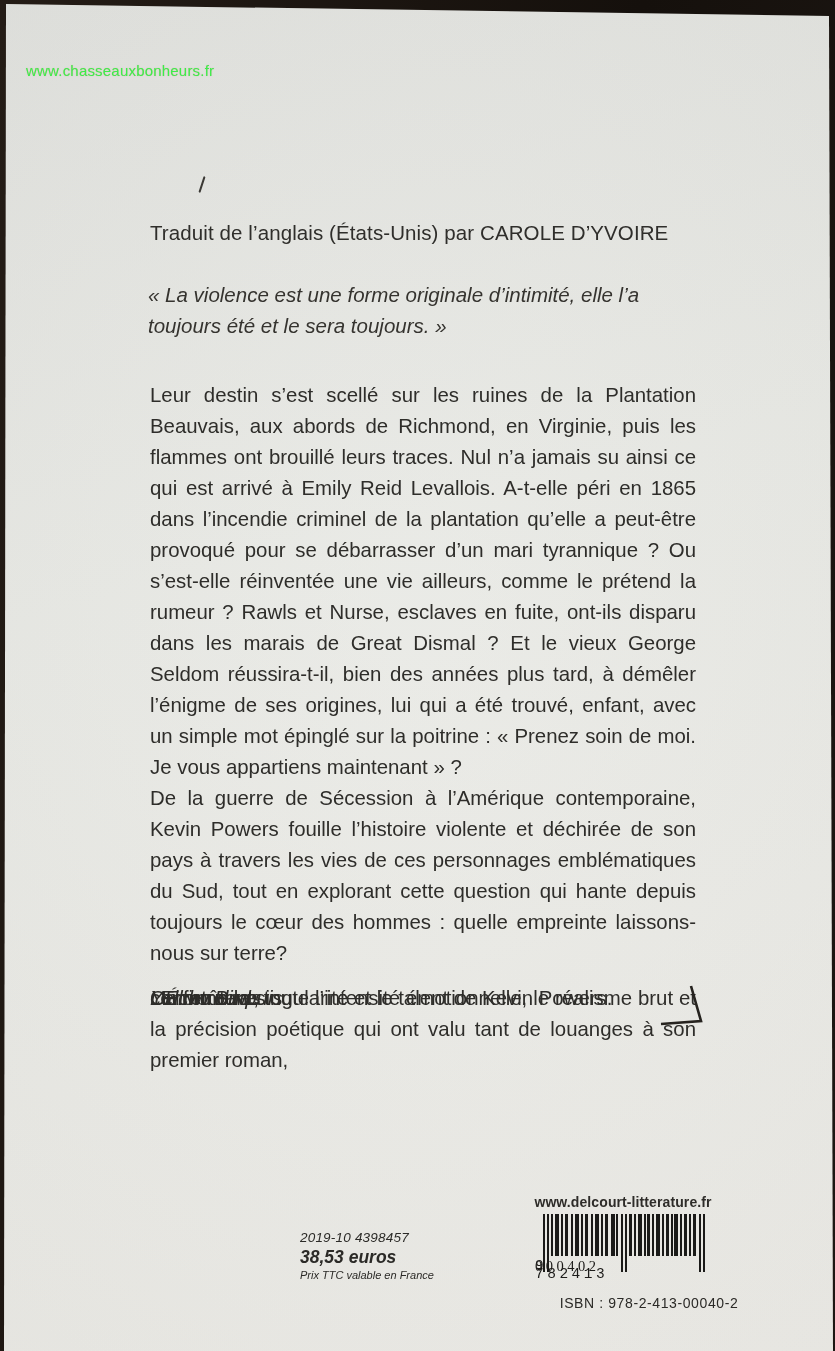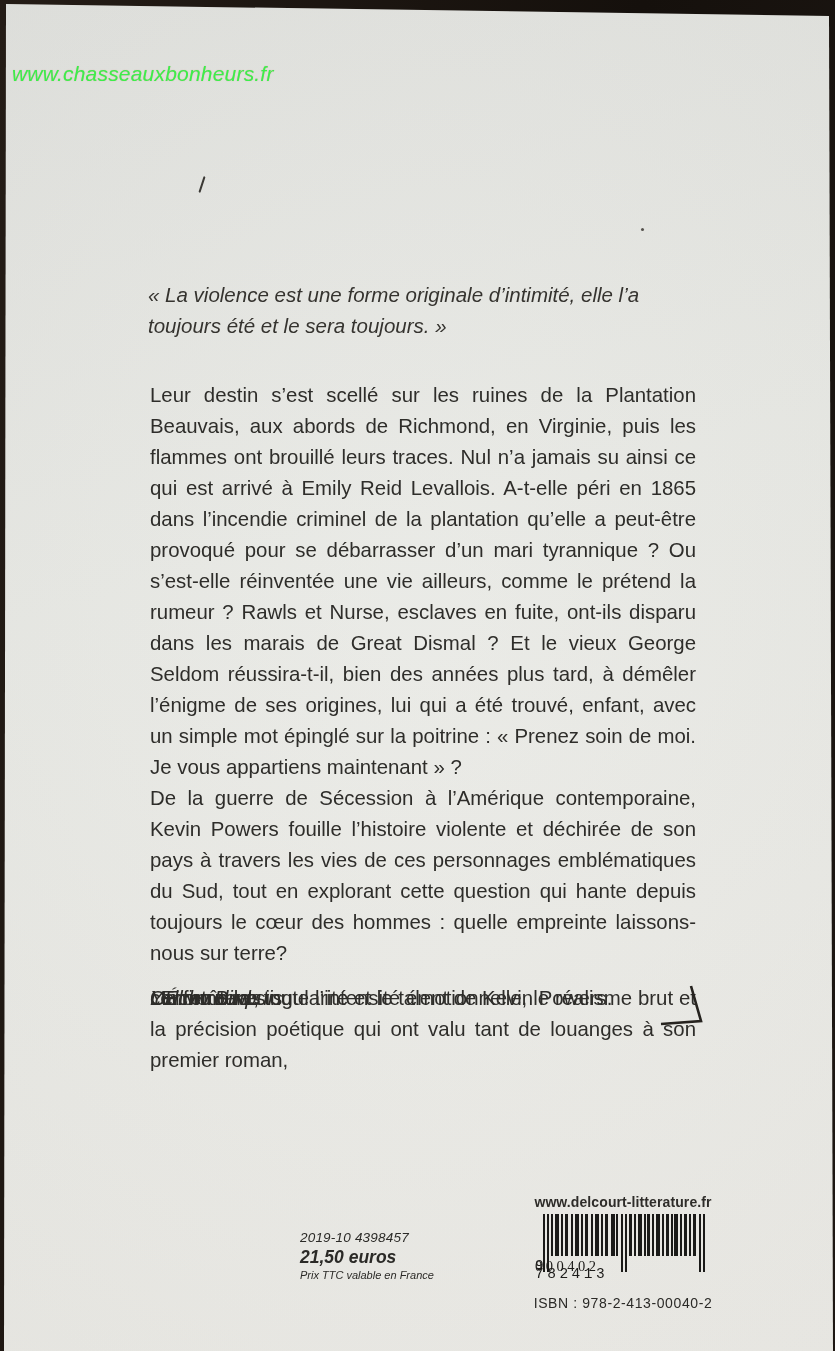--- a/index.html
+++ b/index.html
@@ -12,23 +12,23 @@
   .photo{position:absolute;inset:0;background:linear-gradient(100deg,#241c16,#15100c 60%,#1d1713);}
   .cover{
     position:absolute;inset:0;
     clip-path:polygon(6px 4px, 829px 16px, 833px 1351px, 4px 1351px);
     background:
       radial-gradient(120% 90% at 50% 45%, rgba(255,255,255,0.18), rgba(0,0,0,0.03)),
       linear-gradient(165deg,#dfe0dc 0%, #e5e6e1 40%, #ebeae5 100%);
   }
   .cover *{position:absolute;}
   .watermark{
-    left:12px;top:62px;
-    font-size:21px;letter-spacing:0.2px;
-    color:#3bef4a;text-shadow:0 0 1px rgba(220,60,60,0.35);font-style:italic;
+    left:26px;top:62px;
+    font-size:15px;letter-spacing:0.2px;
+    color:#3bef4a;text-shadow:0 0 1px rgba(220,60,60,0.35);
   }
   .pen-mark{
     left:201px;top:176px;width:2px;height:17px;
     background:#3c3a36;transform:rotate(18deg);border-radius:1px;
   }
   .credit{
     left:150px;top:221px;width:560px;
     font-size:20.5px;color:#2f2e2b;letter-spacing:0.1px;white-space:nowrap;
   }
   .credit-dot{left:641px;top:228px;width:3px;height:3px;background:#55524d;border-radius:50%;}
@@ -64,34 +64,35 @@
   .bc-digits{
     position:absolute;left:2px;top:44px;width:178px;height:16px;
     display:flex;align-items:flex-start;
     font-family:"Liberation Mono","DejaVu Sans Mono",monospace;
     font-size:14.5px;color:#1d1c1a;line-height:16px;
   }
   .bc-first{margin-right:8px;}
   .bc-left{letter-spacing:3.5px;margin-right:12px;margin-top:8px;}
   .bc-right{letter-spacing:3.5px;font-family:Liberation Serif, serif;}
   .isbn{
-    left:523px;top:1295px;width:200px;text-align:center;
+    left:549px;top:1295px;width:200px;text-align:center;
     font-size:14px;color:#2b2a27;letter-spacing:0.6px;white-space:nowrap;
   }
 </style>
 </head>
 <body>
 
 <div class="photo">
   <div class="cover">
 
     <div class="watermark">www.chasseauxbonheurs.fr</div>
 
     <div class="pen-mark"></div>
 
+    <div class="credit">Traduit de l’anglais (États-Unis) par CAROLE D’YVOIRE</div>
     <div class="credit-dot"></div>
 
     <div class="quote">« La violence est une forme originale d’intimité, elle l’a toujours été et le sera toujours. »</div>
 
     <div class="blurb">
       <p>Leur destin s’est scellé sur les ruines de la Plantation Beauvais, aux abords de Richmond, en Virginie, puis les flammes ont brouillé leurs traces. Nul n’a jamais su ainsi ce qui est arrivé à Emily Reid Levallois. A-t-elle péri en 1865 dans l’incendie criminel de la plantation qu’elle a peut-être provoqué pour se débarrasser d’un mari tyrannique ? Ou s’est-elle réinventée une vie ailleurs, comme le prétend la rumeur ? Rawls et Nurse, esclaves en fuite, ont-ils disparu dans les marais de Great Dismal ? Et le vieux George Seldom réussira-t-il, bien des années plus tard, à démêler l’énigme de ses origines, lui qui a été trouvé, enfant, avec un simple mot épinglé sur la poitrine : « Prenez soin de moi. Je vous appartiens maintenant » ?</p>
       <p>De la guerre de Sécession à l’Amérique contemporaine, Kevin Powers fouille l’histoire violente et déchirée de son pays à travers les vies de ces personnages emblématiques du Sud, tout en explorant cette question qui hante depuis toujours le cœur des hommes : quelle empreinte laissons-nous sur terre?</p>
       <p class="review-par">
           <span>On retrouve toute l’intensité émotionnelle, le réalisme brut et la précision poétique qui ont valu tant de louanges à son premier roman, </span>
           <span class="ital">Yellow Birds</span>
@@ -104,21 +105,21 @@
     <div class="corner-mark">
       <svg width="55" height="45" viewBox="0 0 55 45">
         <path d="M36 3 L46 38 L6 41" fill="none" stroke="#26231f" stroke-width="2.6" stroke-linejoin="miter"></path>
       </svg>
     </div>
 
     <div class="site">www.delcourt-litterature.fr</div>
 
     <div class="pricing">
       <span class="print-code">2019-10 4398457</span>
-      <span class="price">21,50 euros</span>
+      <span class="price">38,53 euros</span>
       <span class="price-note">Prix TTC valable en France</span>
     </div>
 
     <div class="barcode">
       <svg width="182" height="62" viewBox="0 0 182 62">
         <g fill="#1a1a18">
           <rect x="10" y="0" width="2" height="58"></rect>
             <rect x="14" y="0" width="2" height="58"></rect>
           <rect x="18" y="0" width="2" height="42"></rect>
             <rect x="22" y="0" width="4" height="42"></rect>

